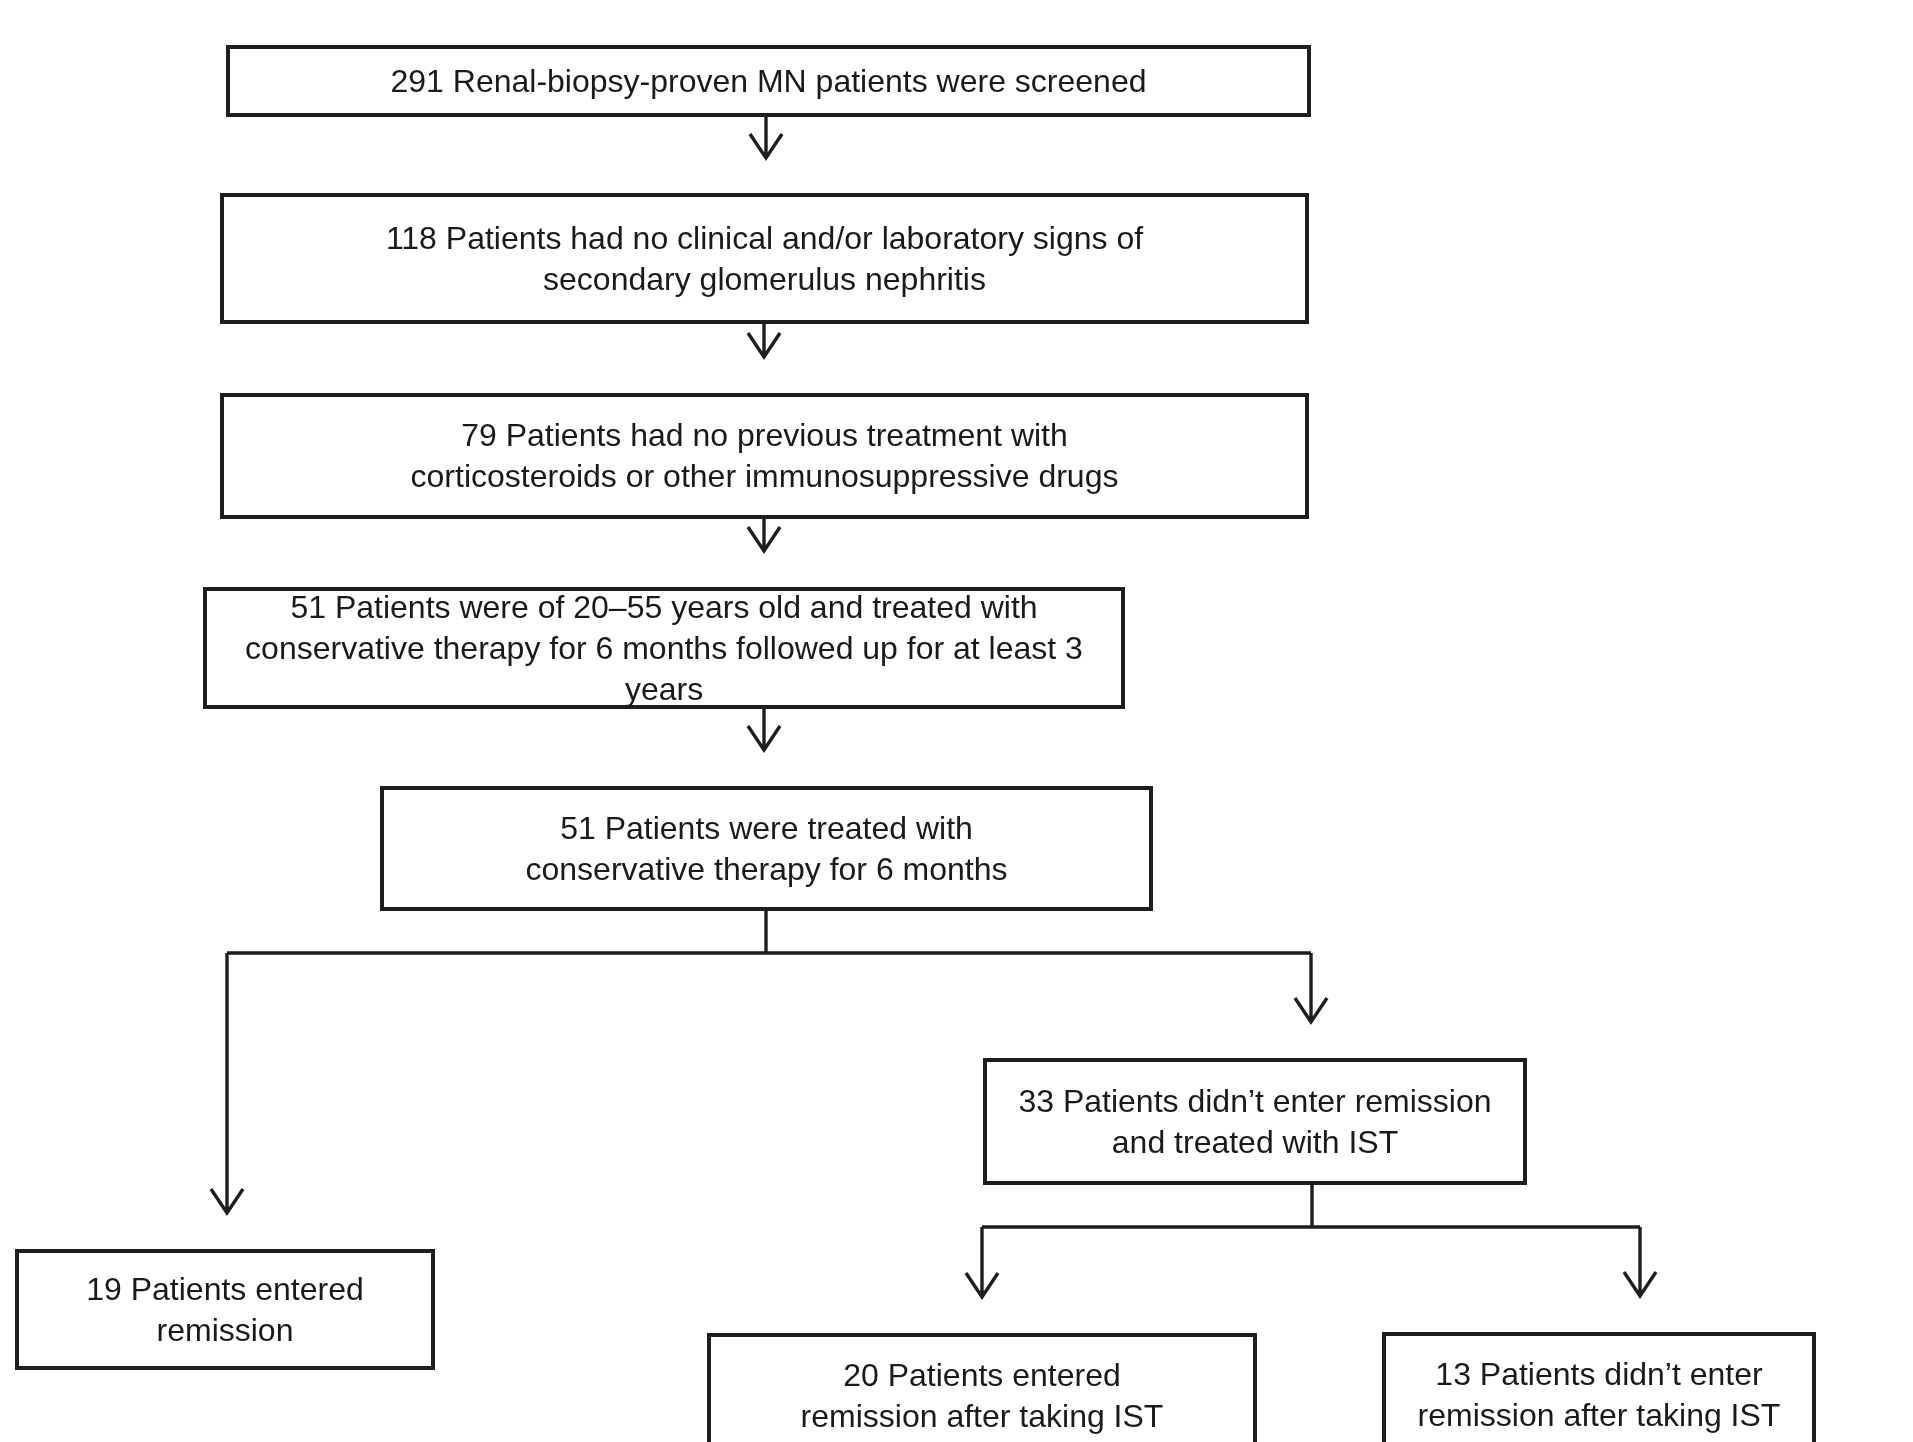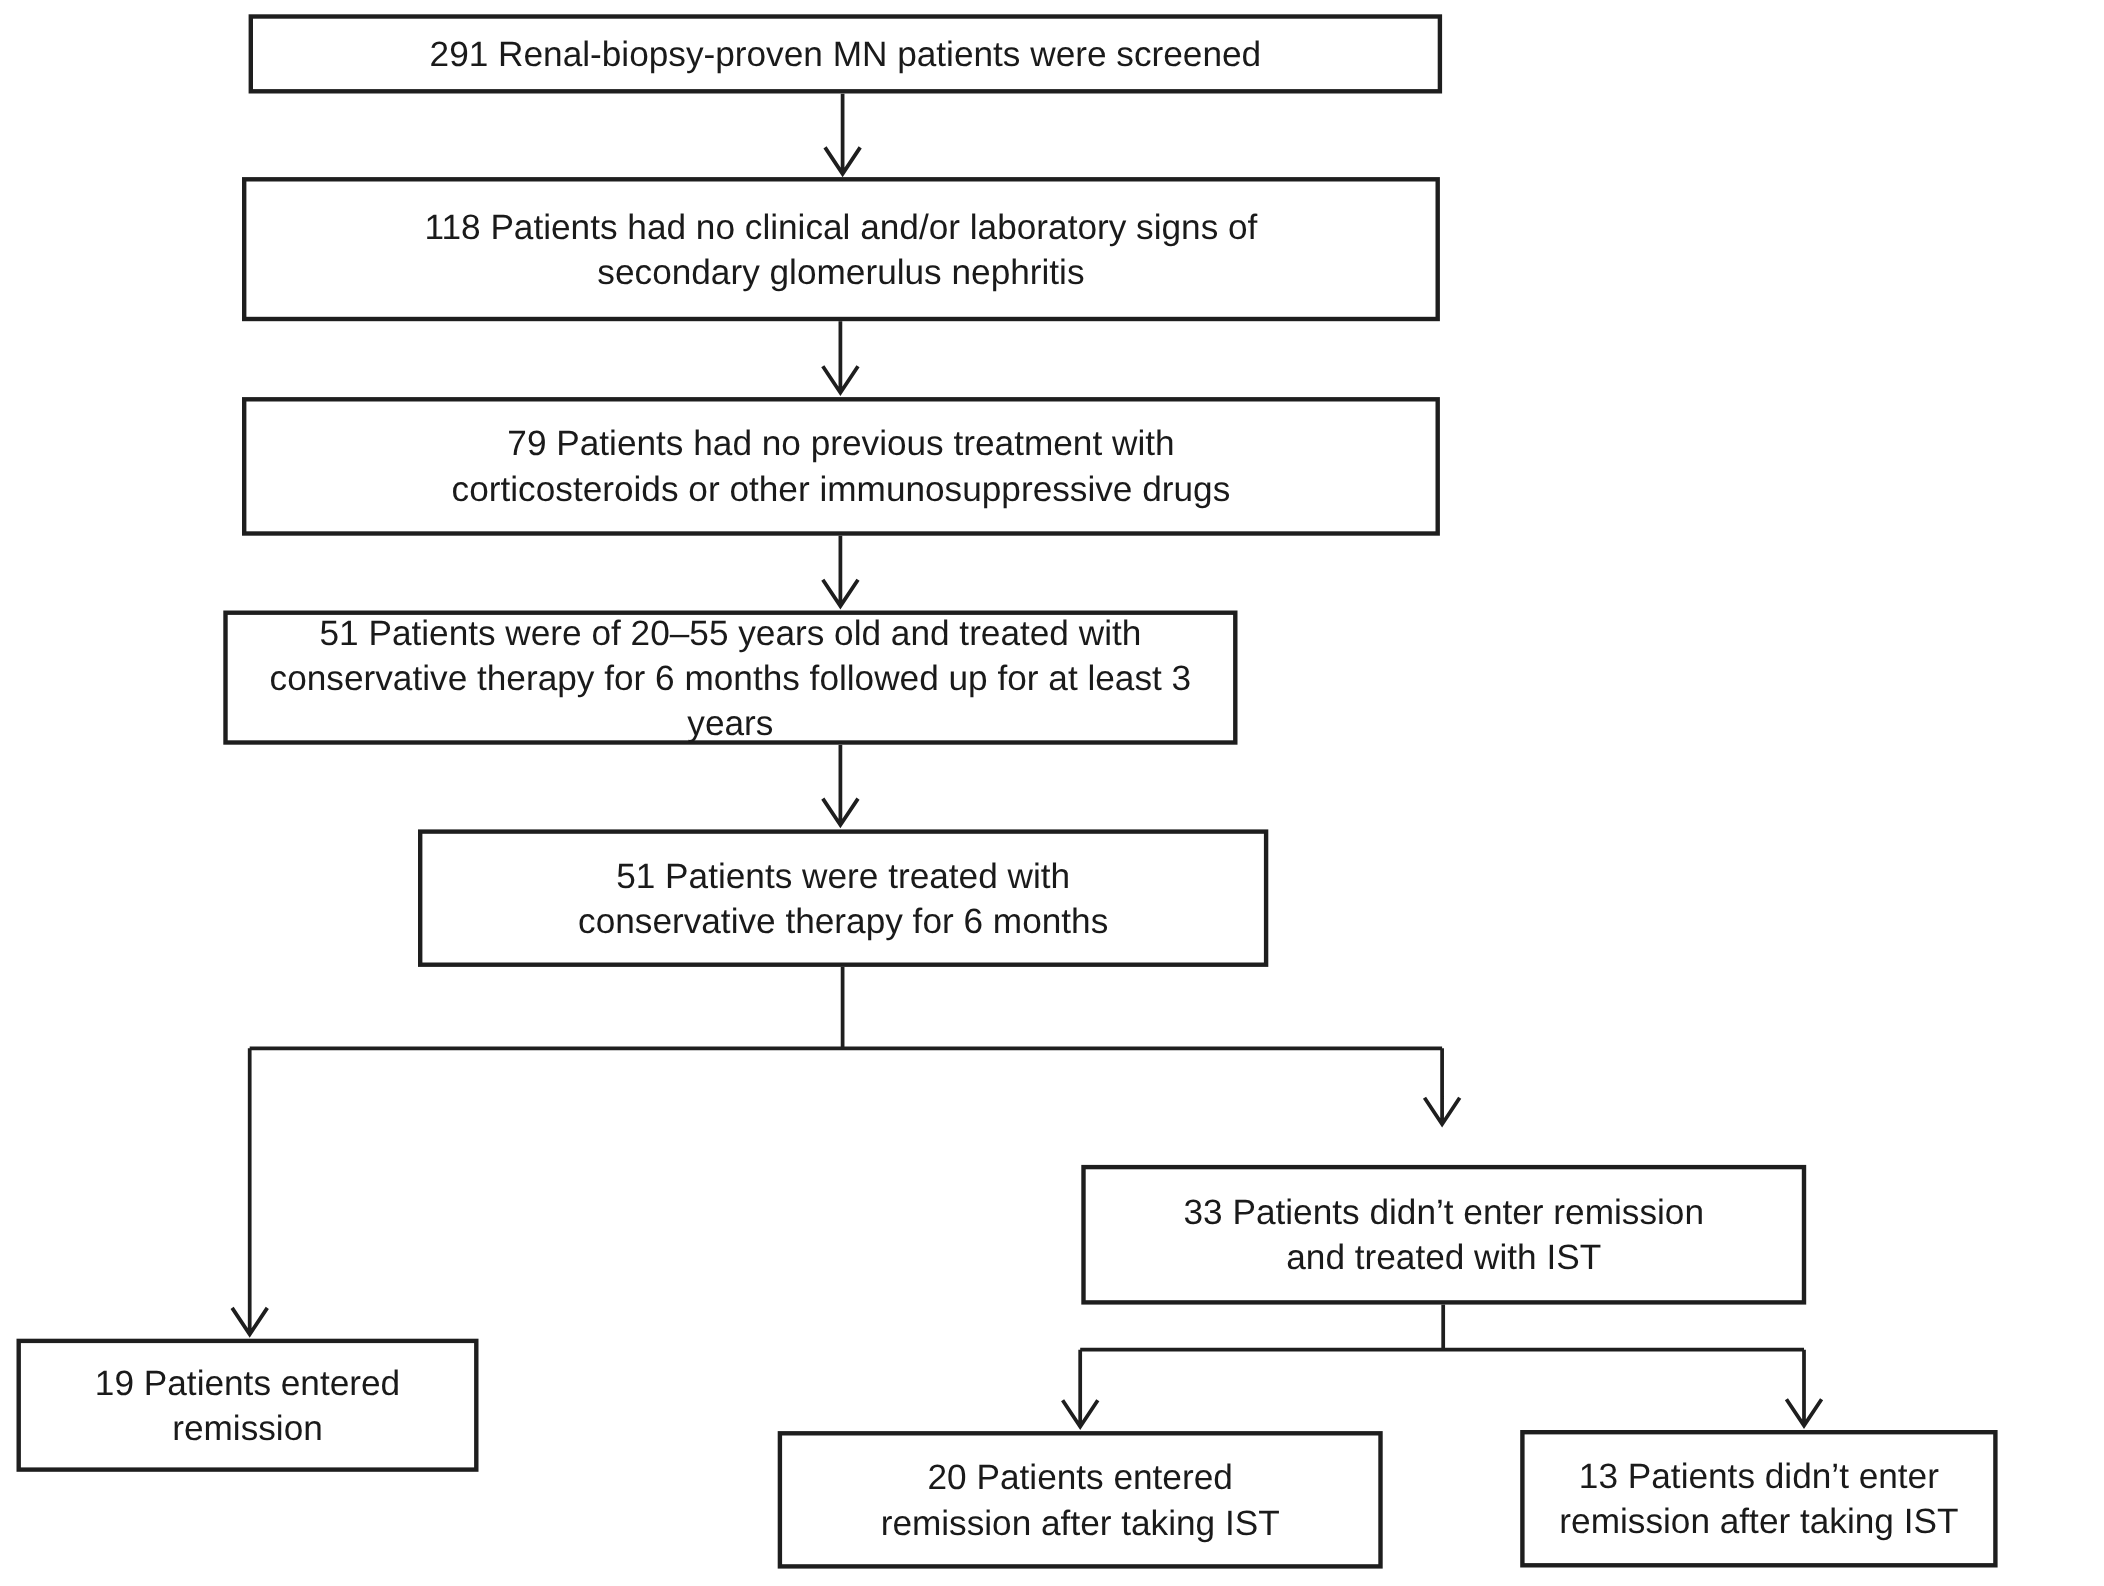--- a/index.html
+++ b/index.html
@@ -21,35 +21,36 @@
     stroke-linecap:butt;
     stroke-linejoin:miter;
   }
   .node{
     position:absolute;
     box-sizing:border-box;
     background:var(--box_fill,#fff);
     border:4px solid var(--line,#222);
     display:flex;align-items:center;justify-content:center;
     text-align:center;
+    margin-top:32px;
   }
   .node .label{
     white-space:pre-line;
     color:var(--text,#1a1a1a);
     font-size:32px;
     line-height:41px;
     padding:0 6px;
   }
   .n1{left:226px;top:13px;width:1085px;height:72px}
   .n2{left:220px;top:161px;width:1089px;height:131px}
   .n3{left:220px;top:361px;width:1089px;height:126px}
   .n4{left:203px;top:555px;width:922px;height:122px}
   .n5{left:380px;top:754px;width:773px;height:125px}
   .n6{left:15px;top:1217px;width:420px;height:121px}
-  .n7{left:983px;top:1059px;width:659px;height:127px}
+  .n7{left:983px;top:1026px;width:544px;height:127px}
   .n8{left:707px;top:1301px;width:550px;height:125px}
   .n9{left:1382px;top:1300px;width:434px;height:125px}
 </style>
 </head>
 <body>
 
 <div id="canvas">
 
   <svg id="connectors" viewBox="0 0 1913 1442" xmlns="http://www.w3.org/2000/svg">
     <path d="M766 85 L766 157 M750 134 L766 158 L782 134"></path>

